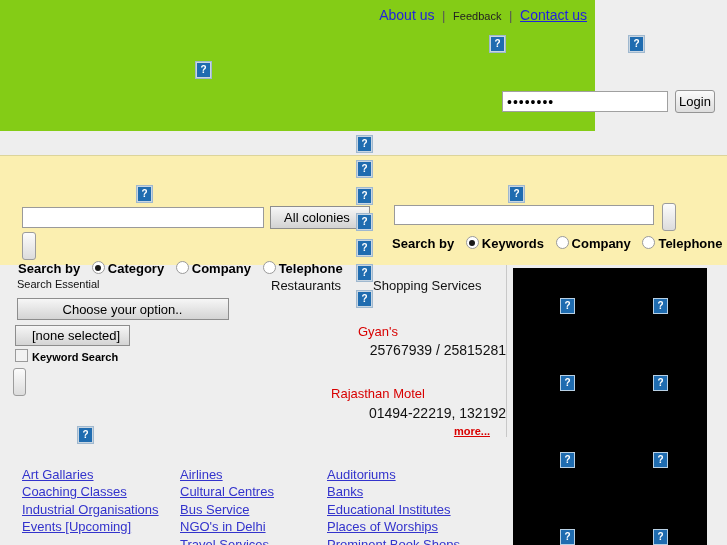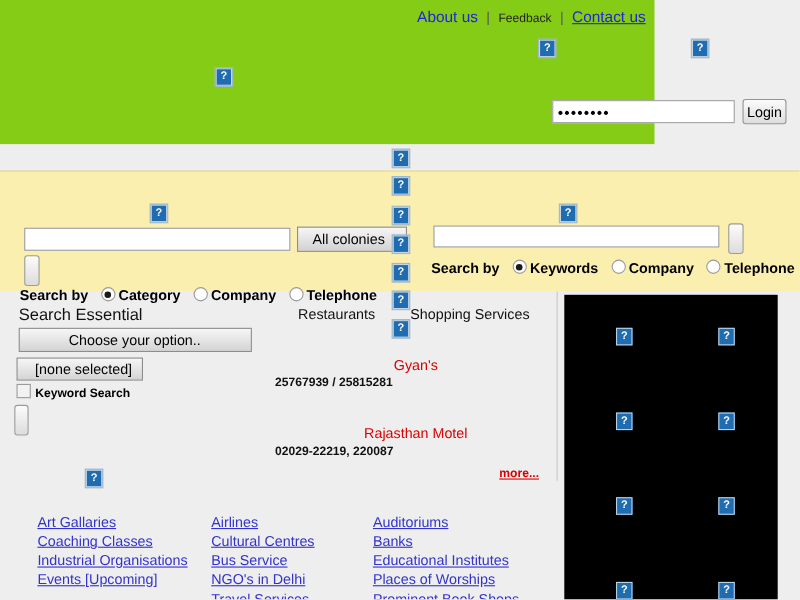--- a/index.html
+++ b/index.html
@@ -246,21 +246,21 @@
   
   #left-col {
     position: absolute;
     left: 0;
     top: 278px;
     width: 250px;
   }
   #search-essential-label {
     position: absolute;
     left: 17px; top: 0px;
-    font-size: 15px;
+    font-size: 11px;
     color: #111;
   }
   #choose-option-select {
     position: absolute;
     left: 17px; top: 20px;
     width: 212px;
     height: 22px;
     box-sizing: border-box;
     border: 1px solid #8d8d8d;
     background: linear-gradient(#f6f6f6, #d4d4d4);
@@ -340,24 +340,23 @@
     position: absolute;
     width: 100%;
     text-align: center;
     color: #d80000;
     font-weight: normal;
     font-size: 13px;
   }
   .listing-phone {
     position: absolute;
     width: 100%;
-    text-align: left;
+    text-align: right;
     color: #111;
-    font-size: 11px;
-    font-weight: bold;
+    font-size: 14px;
   }
   #listing0-name  { top: 59px; }
   #listing0-phone { top: 77px; }
   #listing1-name  { top: 121px; }
   #listing1-phone { top: 140px; }
   #more-link {
     position: absolute;
     right: 16px;
     top: 160px;
     color: #d80000;
@@ -378,21 +377,21 @@
   }
   #black-panel .cell {
     position: absolute;
     width: 15px;
     height: 16px;
   }
 
   
   #bottom-links {
     position: absolute;
-    left: 16px;
+    left: 4px;
     top: 466px;
     width: 513px;
     height: 79px;
     overflow: hidden;
   }
   #bottom-links .col {
     position: absolute;
     top: 0;
   }
   #bottom-links .col.c0 { left: 18px; }
@@ -491,21 +490,21 @@
 <div id="center-panel">
   <div id="cat-header">
     <span class="c1">Restaurants</span>
     <span class="c2">Shopping Services</span>
   </div>
 
   <div class="listing-name" id="listing0-name">Gyan's</div>
   <div class="listing-phone" id="listing0-phone">25767939 / 25815281</div>
 
   <div class="listing-name" id="listing1-name">Rajasthan Motel</div>
-  <div class="listing-phone" id="listing1-phone">02029-22219, 220087</div>
+  <div class="listing-phone" id="listing1-phone">01494-22219, 132192</div>
 
   <span id="more-link">more...</span>
 </div>
 
 <div id="black-panel">
   <span class="brokenimg onblack cell" style="left:47px;  top:30px;"></span>
   <span class="brokenimg onblack cell" style="left:140px; top:30px;"></span>
   <span class="brokenimg onblack cell" style="left:47px;  top:107px;"></span>
   <span class="brokenimg onblack cell" style="left:140px; top:107px;"></span>
   <span class="brokenimg onblack cell" style="left:47px;  top:184px;"></span>

